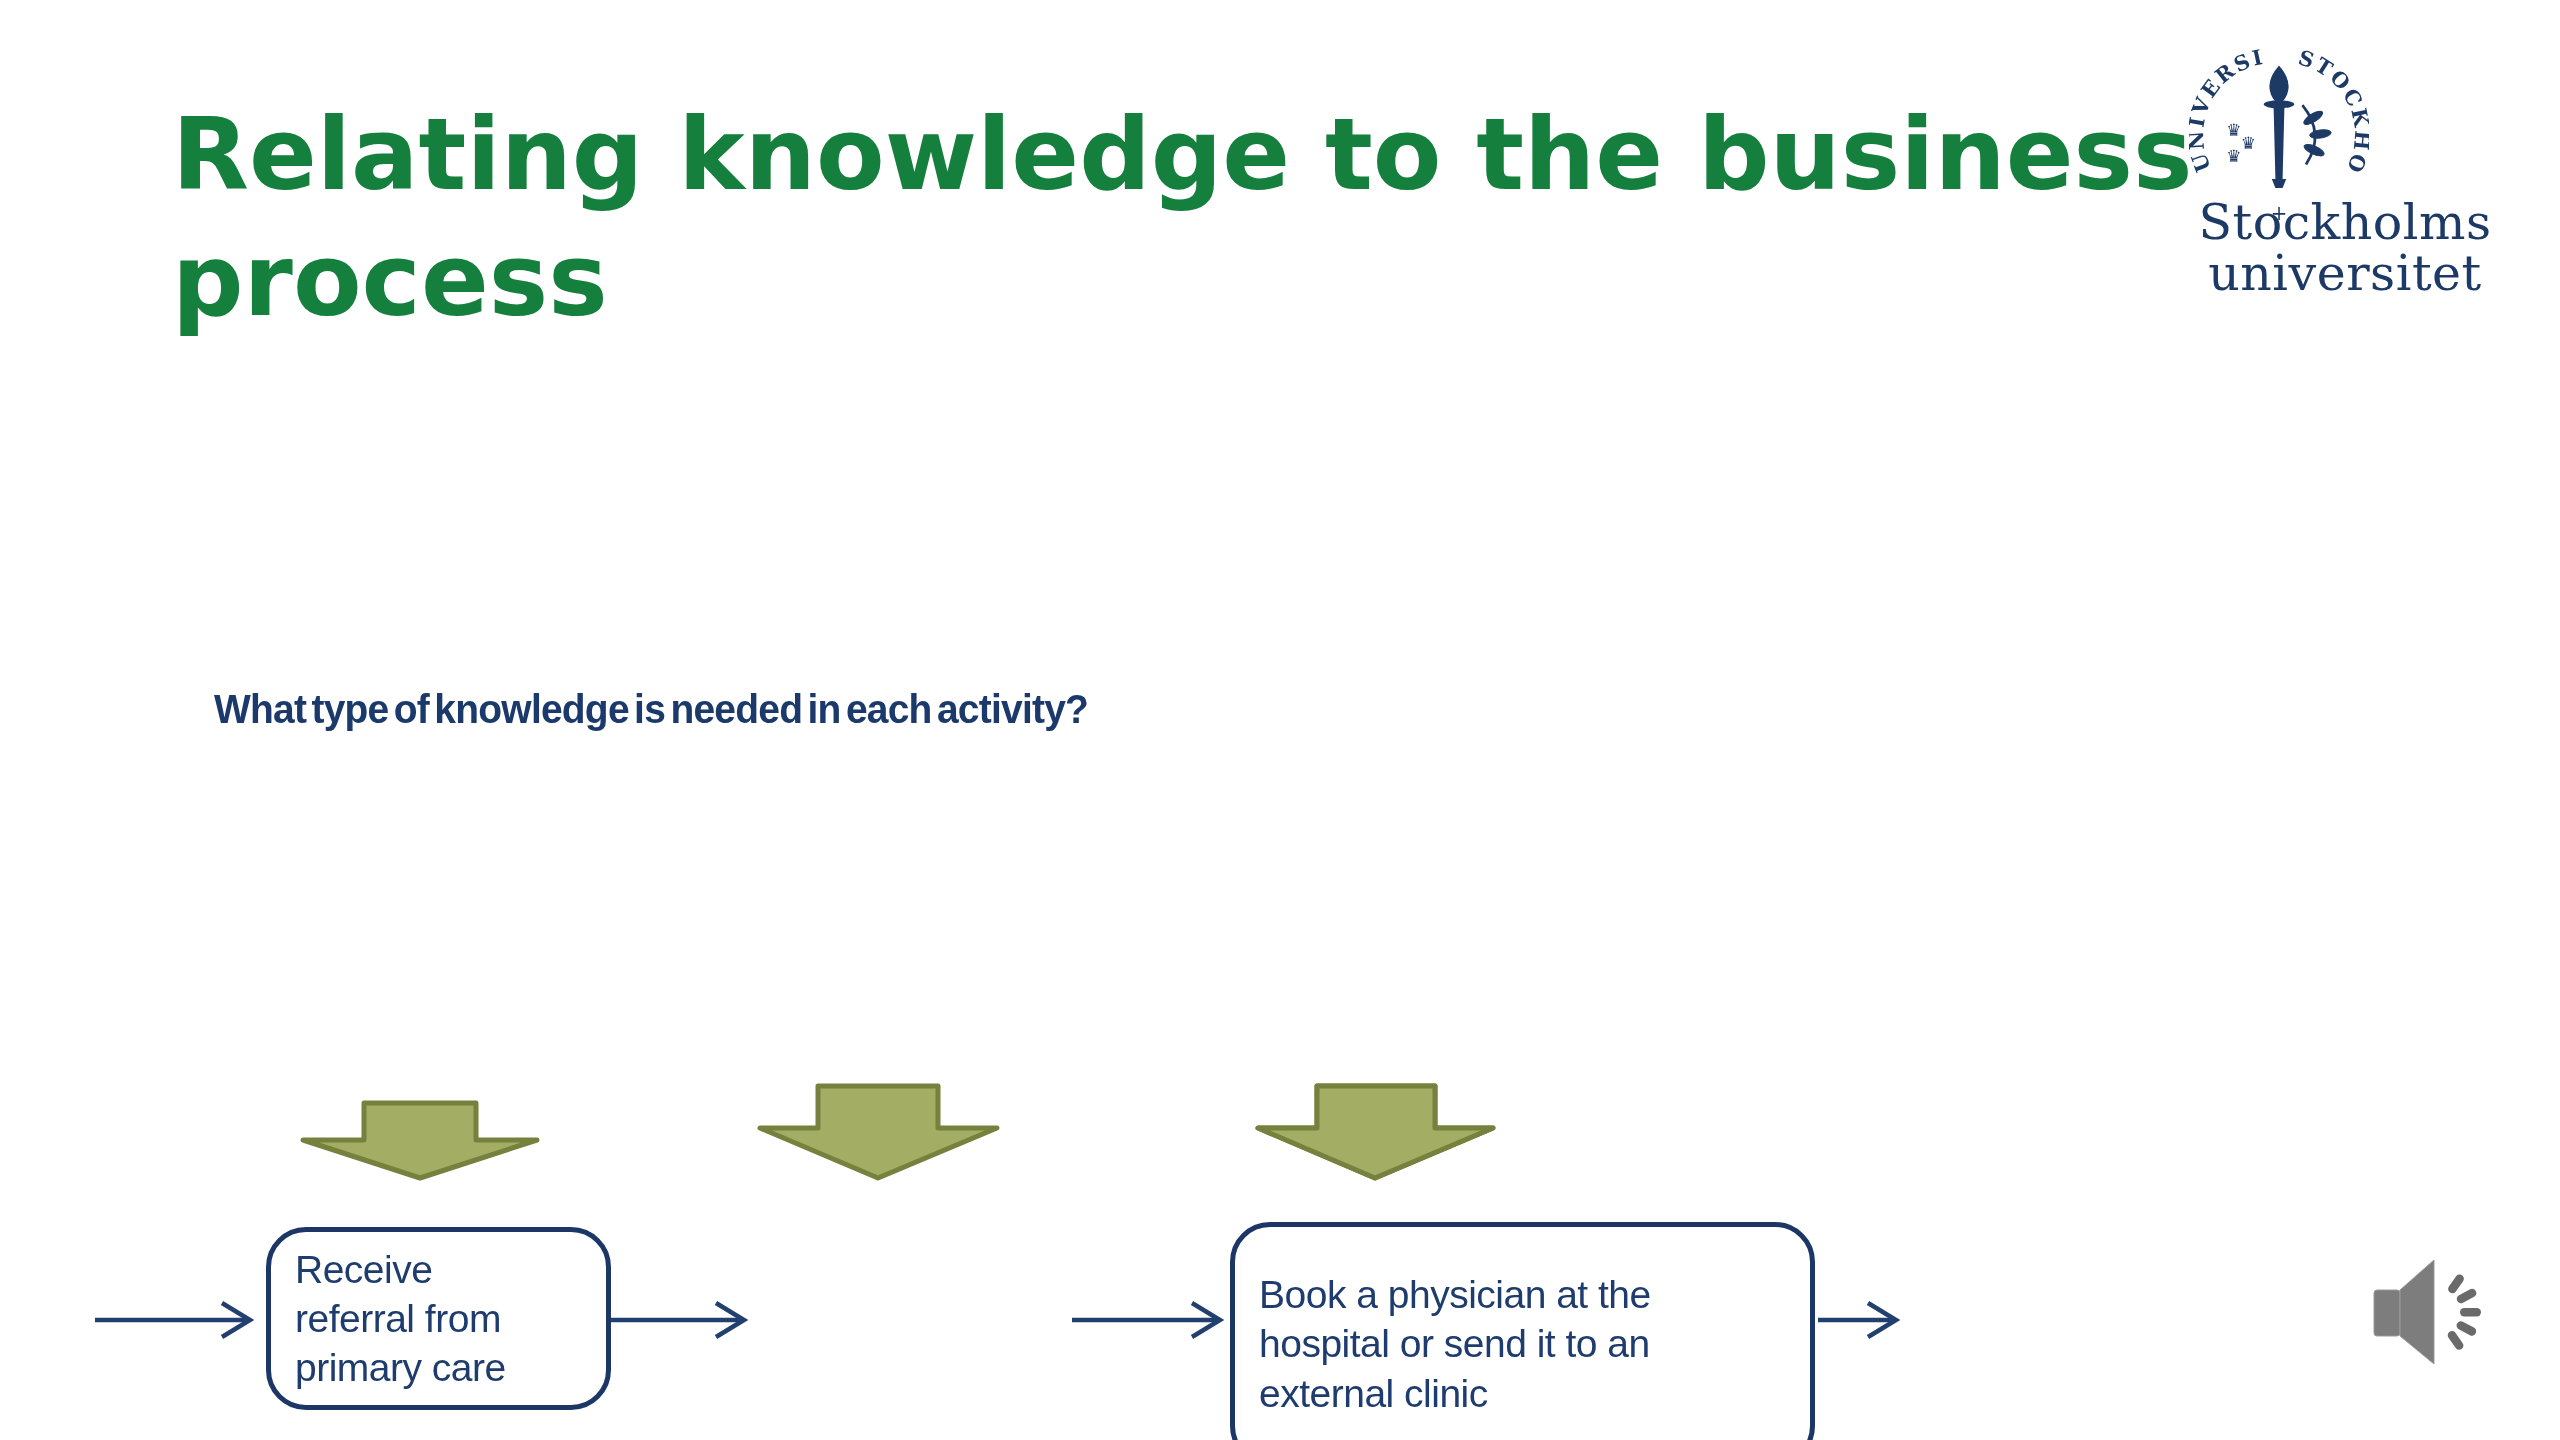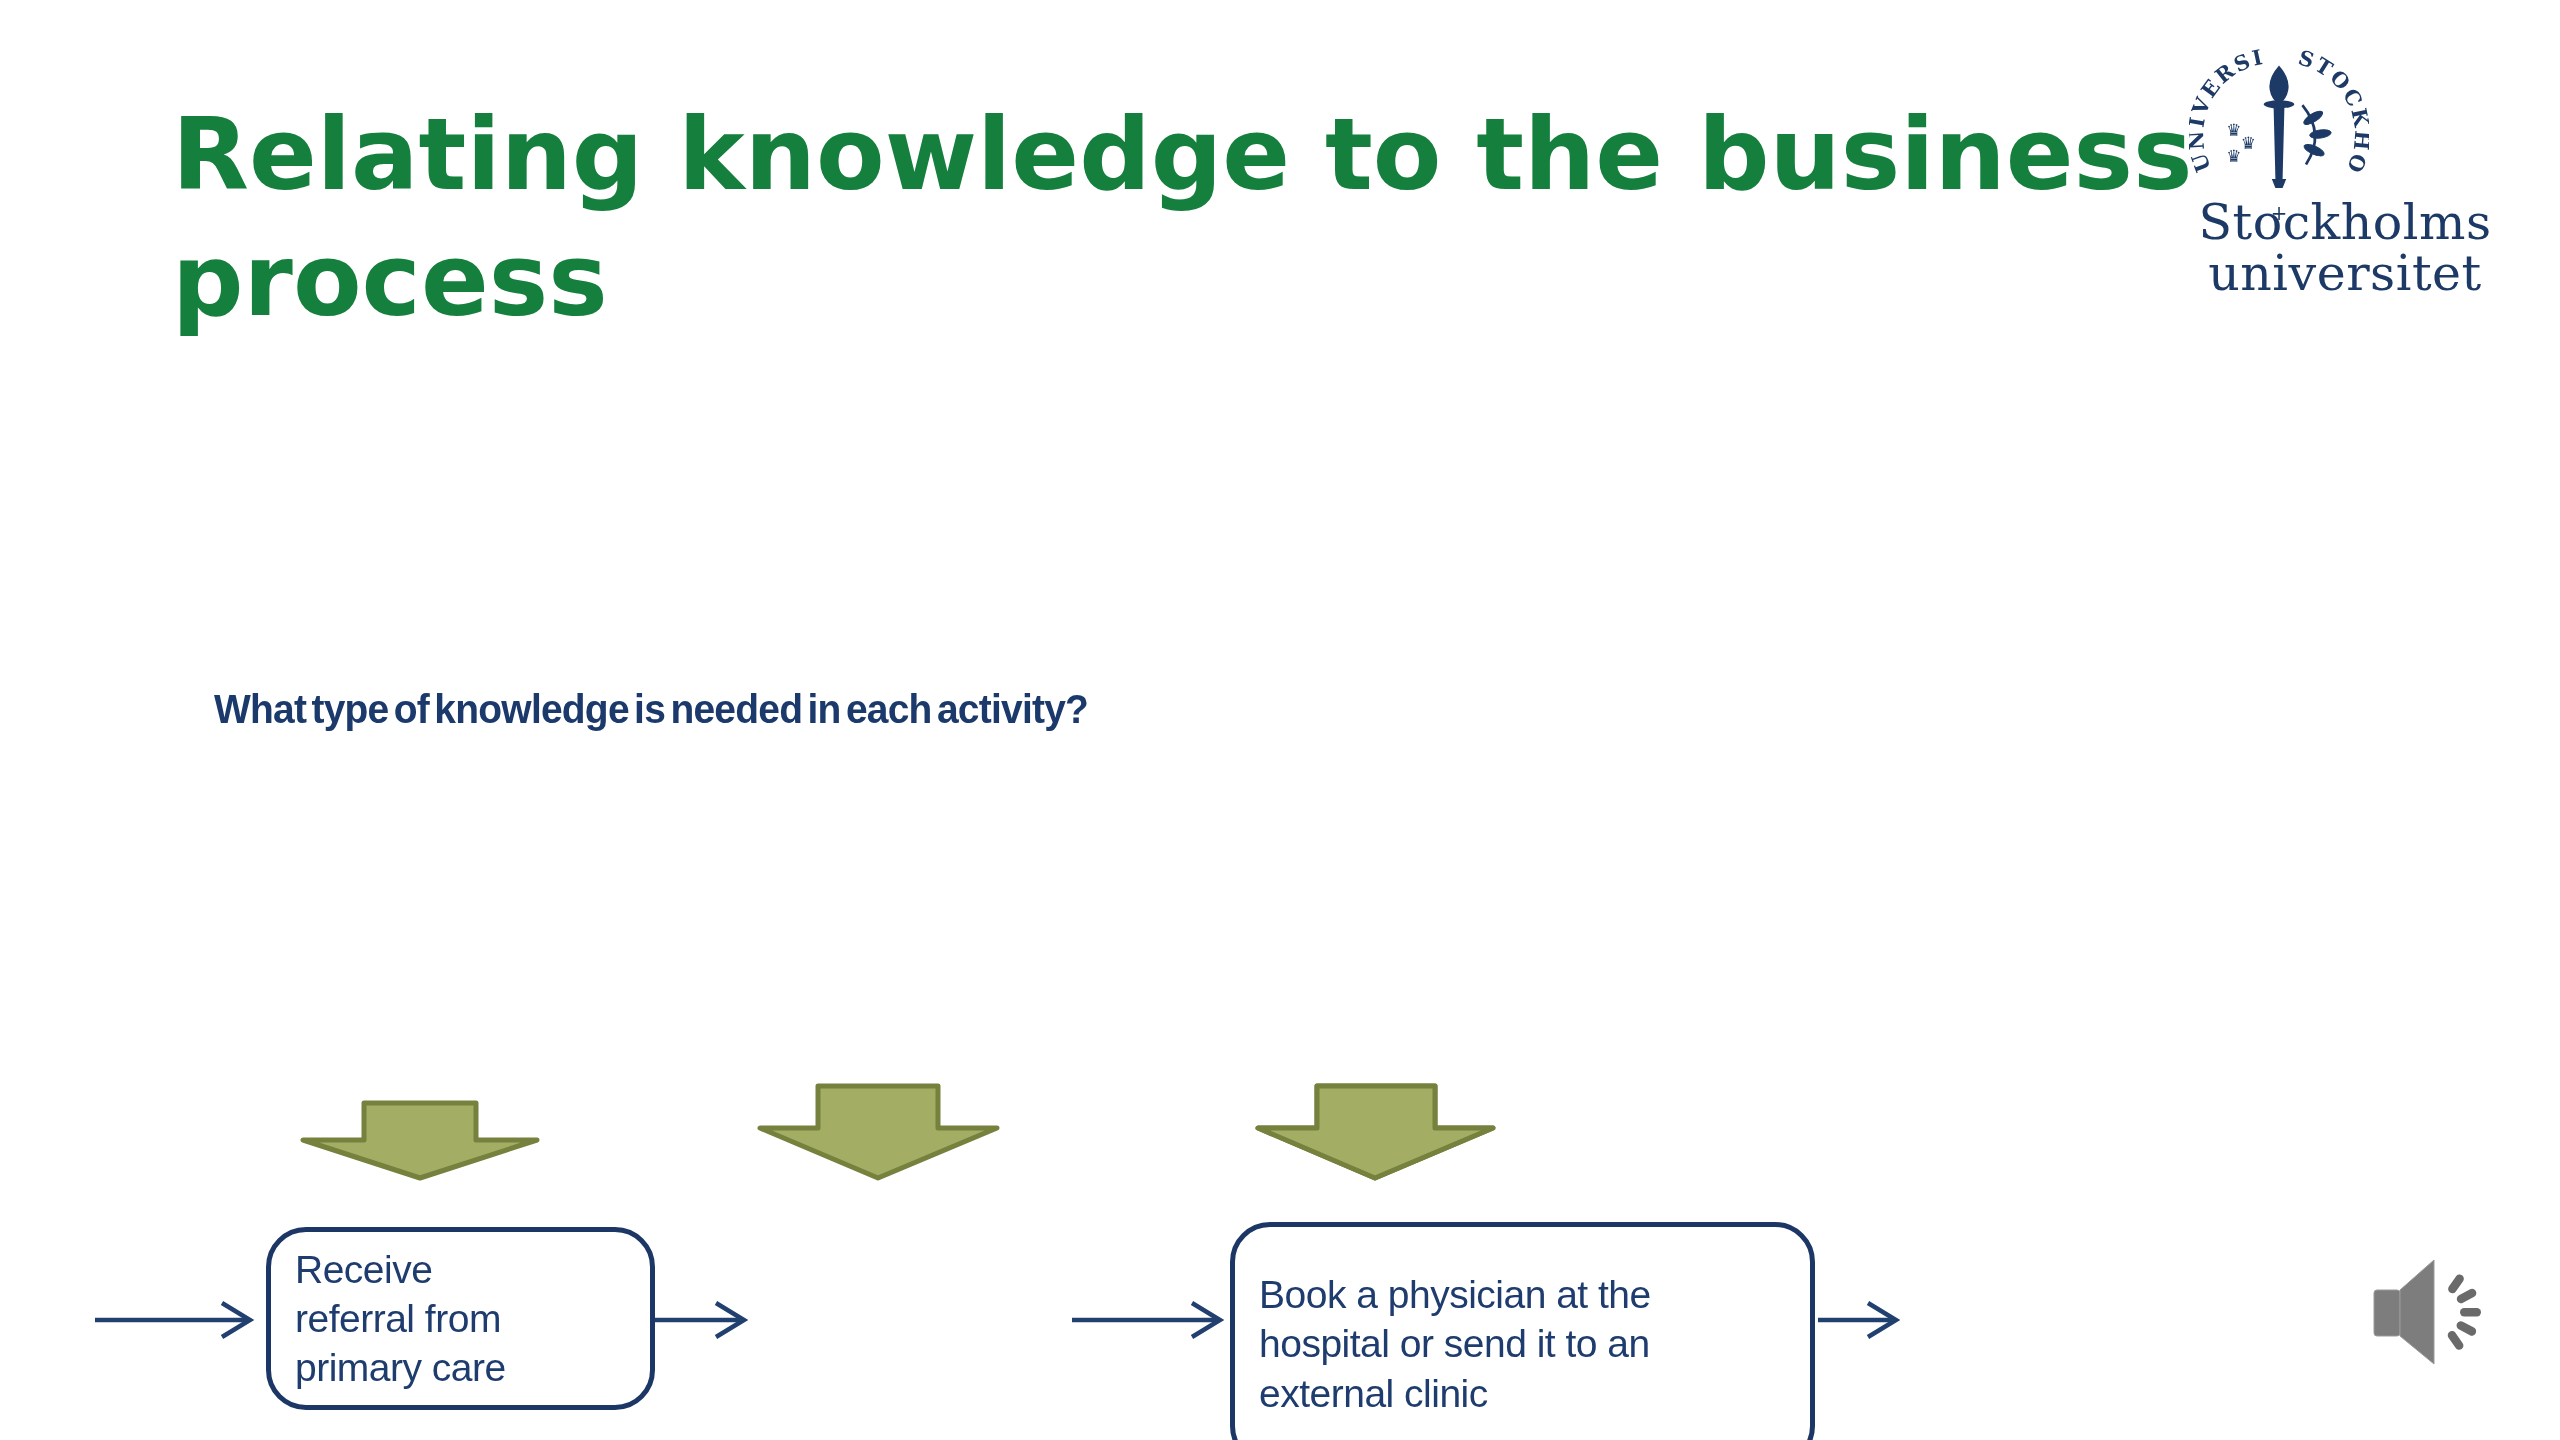--- a/index.html
+++ b/index.html
@@ -58,21 +58,21 @@
     border-radius:40px;
     display:flex;
     align-items:center;
     padding:8px 10px 8px 24px;
     color:#1e3c6e;
     font-size:39px;
     line-height:1.26;
     letter-spacing:-0.5px;
   }
   .activity-box .label{white-space:pre-line;}
-  .box-1{left:266px;top:1227px;width:389px;height:183px;}
+  .box-1{left:266px;top:1227px;width:345px;height:183px;}
   .box-2{left:753px;top:1227px;width:315px;height:183px;}
   .box-3{left:1230px;top:1222px;width:585px;height:244px;}
   .seal-arc-text{
     font-family:"DejaVu Serif", serif;
     font-size:23px;
     font-weight:bold;
     letter-spacing:2.5px;
   }
 </style>
 </head>

